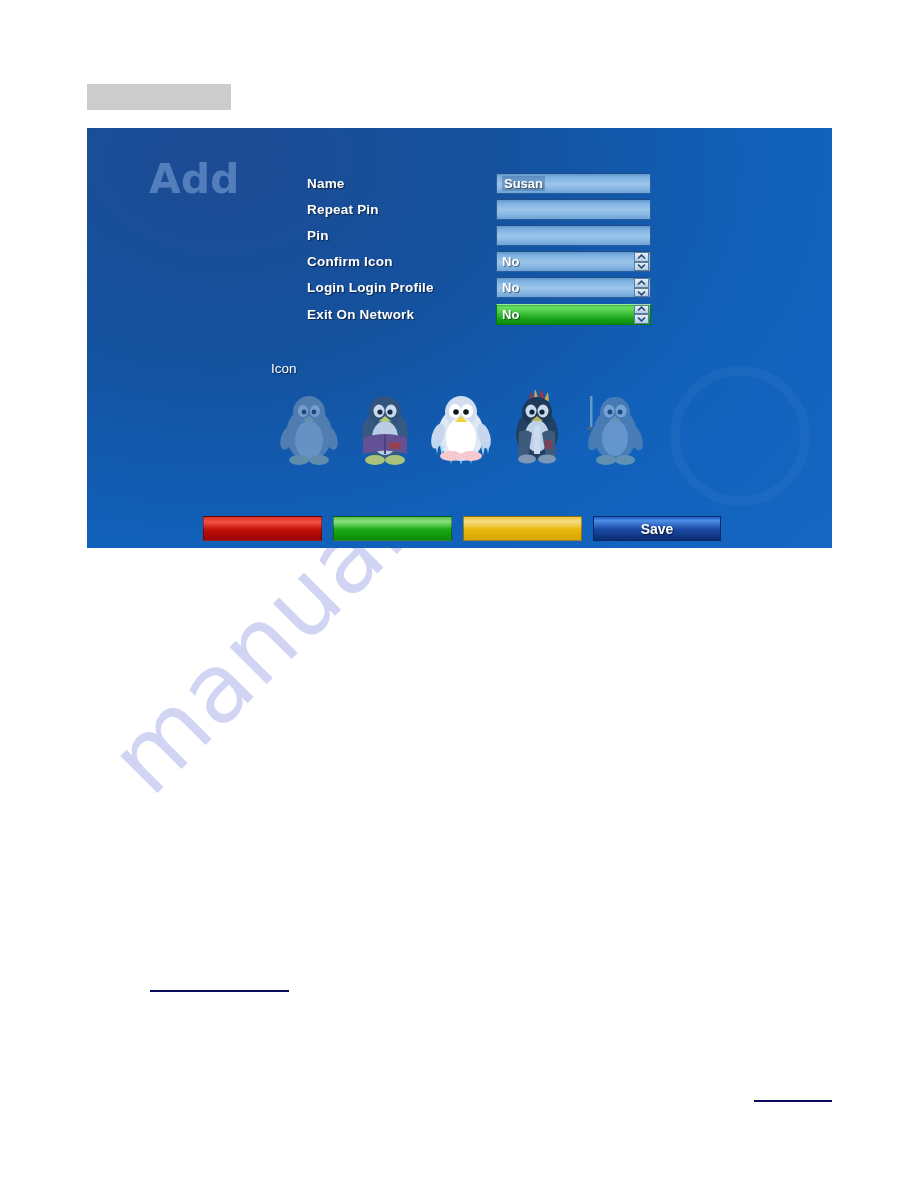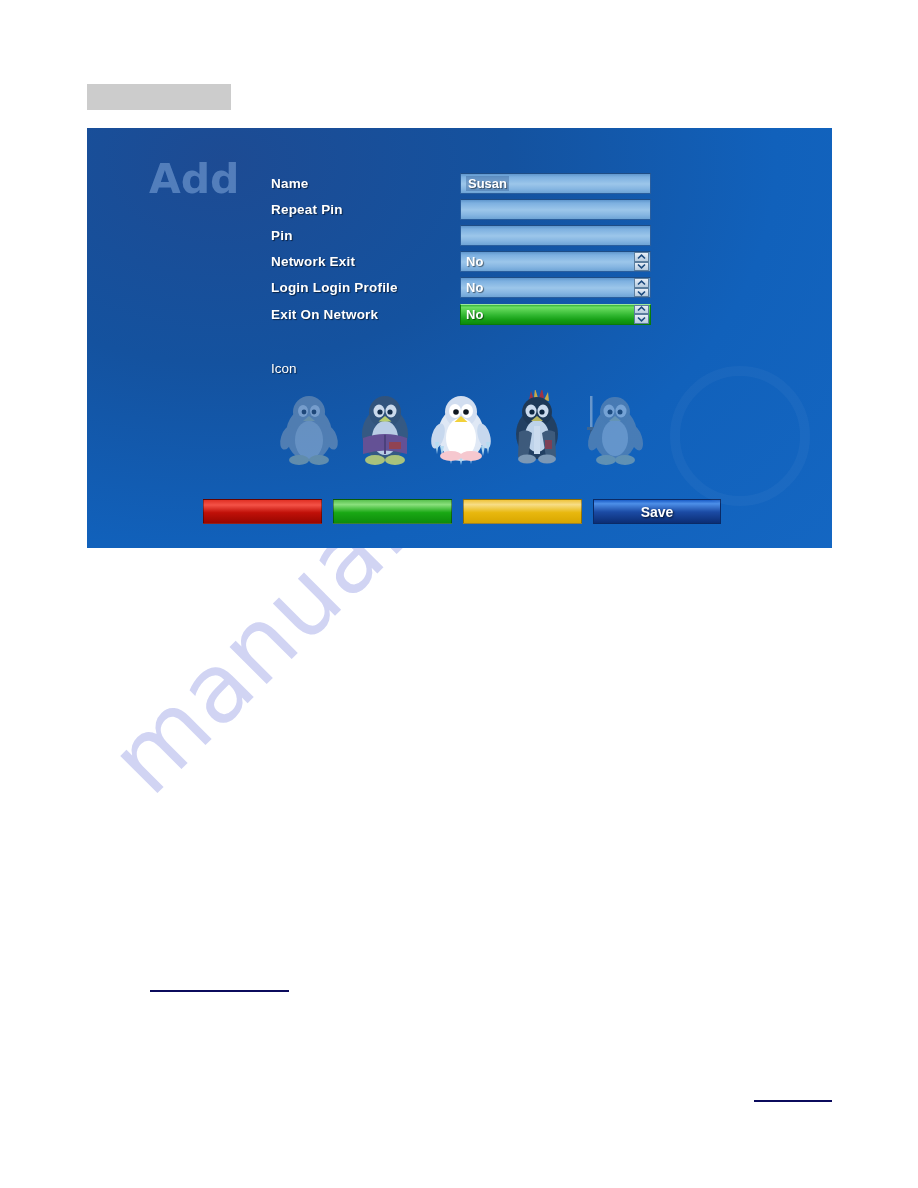--- a/index.html
+++ b/index.html
@@ -94,20 +94,21 @@
     position: absolute;
     left: 184px;
     top: 42px;
     width: 380px;
   }
   .form-row {
     position: relative;
     height: 26.2px;
     display: flex;
     align-items: center;
+    margin-left: 36px;
   }
   .field-label {
     width: 160px;
     flex: 0 0 160px;
     font-size: 13.5px;
     font-weight: bold;
     color: #ffffff;
     text-shadow: 1px 1px 1px rgba(0,0,0,.55);
     letter-spacing: .2px;
   }
@@ -233,20 +234,21 @@
     height: 25px;
     box-sizing: border-box;
     display: flex;
     align-items: center;
     justify-content: center;
     font-size: 14px;
     font-weight: bold;
     color: #ffffff;
     text-shadow: 1px 1px 2px rgba(0,0,0,.7);
     border: 1px solid rgba(0,0,0,.35);
+    margin-top: 17px;
   }
   .cbutton.red {
     background: linear-gradient(to bottom, #e03024 0%, #f45247 22%, #c01008 55%, #980600 100%);
   }
   .cbutton.green {
     background: linear-gradient(to bottom, #58c04d 0%, #8ae07d 20%, #19a814 55%, #0d8c0b 100%);
   }
   .cbutton.yellow {
     background: linear-gradient(to bottom, #efc33a 0%, #f7dd86 20%, #e8b80e 55%, #d8a600 100%);
   }
@@ -302,21 +304,21 @@
     <div class="form-row">
       <div class="field-label">Pin</div>
       <div class="field-control">
         <div class="text-input empty">
           <span class="value"></span>
         </div>
       </div>
     </div>
 
     <div class="form-row">
-      <div class="field-label">Network Exit</div>
+      <div class="field-label">Confirm Icon</div>
       <div class="field-control">
         <div class="spin-input">
           <span class="value">No</span>
           <div class="spin-buttons">
             <div class="spin-btn">
               <svg width="9" height="6" viewBox="0 0 9 6">
                   <path d="M1 4.5 L4.5 1.2 L8 4.5" fill="none" stroke="#1c4a7e" stroke-width="1.6"></path>
                 </svg>
             </div>
             <div class="spin-btn">

